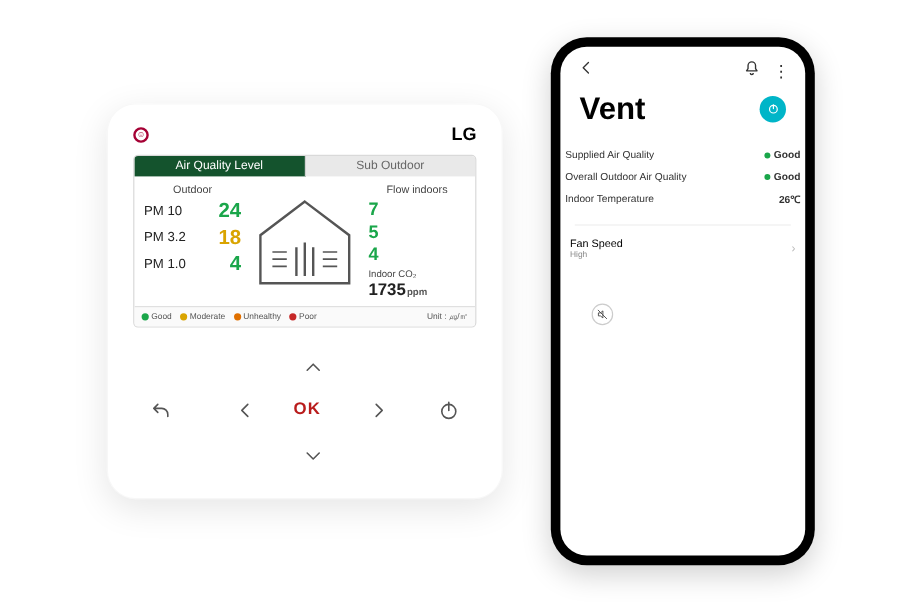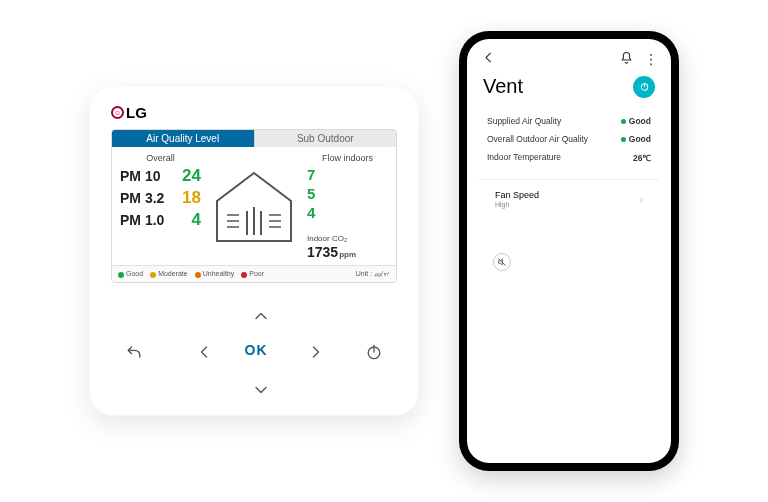--- a/index.html
+++ b/index.html
@@ -1,77 +1,77 @@
 <!DOCTYPE html>
 <html><head>
 <meta charset="utf-8">
 <style>
 *{box-sizing:border-box;margin:0;padding:0;font-family:Arial,Helvetica,sans-serif}
 body{width:768px;height:502px;background:#fff;position:relative;overflow:hidden}
 .scene{display:flex;align-items:center;justify-content:center;gap:40px;height:100%;padding:30px 40px}
 
 .controller{width:330px;height:330px;background:#fff;border-radius:24px;box-shadow:0 8px 28px rgba(0,0,0,.10),inset 0 0 0 1px rgba(0,0,0,.03);position:relative;padding:18px 22px 16px}
-.ctrl-logo{text-align:center;font-weight:700;font-size:15px;margin-bottom:8px;display:flex;align-items:center;justify-content:flex-start;gap:2px}
+.ctrl-logo{text-align:center;font-weight:700;font-size:15px;margin-bottom:8px;display:flex;align-items:center;justify-content:space-between;gap:2px}
 .ctrl-logo-dot{width:13px;height:13px;border-radius:50%;border:2px solid #a50034;display:inline-flex;align-items:center;justify-content:center;font-size:7px;color:#a50034;font-weight:700}
 .screen{background:#fff;border:1px solid #d9d9d9;border-radius:4px;overflow:hidden;margin-bottom:14px}
 .tabs{display:flex;font-size:10px}
 .tab{flex:1;text-align:center;padding:3px 0;background:#e9e9e9;color:#666;border-right:1px solid #d0d0d0;cursor:pointer}
 .tab:last-child{border-right:none}
-.tab.active{background:#0369a1;color:#fff}
+.tab.active{background:#14532d;color:#fff}
 .panel{display:flex;padding:6px 8px 4px;gap:8px}
 .col{display:flex;flex-direction:column}
 .outdoor{flex:1}
 .section-head{font-size:9px;color:#444;text-align:center;margin-bottom:2px}
 .metric-row{display:flex;justify-content:space-between;align-items:center;padding:1px 0}
-.metric-label{font-size:14px;color:#222;font-weight:700}
+.metric-label{font-size:11px;color:#222;font-weight:400}
 .metric-val{font-size:17px;font-weight:700}
 .val-good{color:#1aa64a}
 .val-moderate{color:#d9a400}
 .house{width:90px;display:flex;align-items:center;justify-content:center;position:relative}
 .flow{flex:1}
 .flow .metric-val{font-size:15px}
-.co2{margin-top:12px}
+.co2{margin-top:2px}
 .co2-label{font-size:8px;color:#444}
 .co2-val{font-size:14px;font-weight:700;color:#222}
 .co2-unit{font-size:8px;color:#555;font-weight:700;margin-left:1px}
 .legend{display:flex;align-items:center;justify-content:space-between;padding:3px 6px;font-size:7px;color:#555;border-top:1px solid #e0e0e0;background:#fafafa}
 .legend-items{display:flex;gap:7px;align-items:center}
 .ldot{width:6px;height:6px;border-radius:50%;display:inline-block;margin-right:2px;vertical-align:middle}
 .ldot.g{background:#1aa64a}.ldot.m{background:#d9a400}.ldot.u{background:#e07000}.ldot.p{background:#c62828}
 .buttons{position:relative;height:120px}
-.btn{position:absolute;width:30px;height:30px;display:flex;align-items:center;justify-content:center;color:#0369a1;font-size:20px;cursor:pointer;user-select:none}
+.btn{position:absolute;width:30px;height:30px;display:flex;align-items:center;justify-content:center;color:#b91c1c;font-size:20px;cursor:pointer;user-select:none}
 .btn svg{width:20px;height:20px;stroke:#555;fill:none;stroke-width:1.6}
 .btn-undo{left:8px;top:40px}
 .btn-left{left:78px;top:40px}
 .btn-ok{left:125px;top:38px;width:40px;font-size:14px;font-weight:600;letter-spacing:1px}
 .btn-right{left:190px;top:40px}
 .btn-power{right:8px;top:40px}
 .btn-up{left:135px;top:4px}
 .btn-down{left:135px;top:78px}
 
 .phone{width:220px;height:440px;border-radius:30px;background:#000;padding:8px;position:relative;box-shadow:0 8px 24px rgba(0,0,0,.18)}
 .phone-screen{width:100%;height:100%;background:#fff;border-radius:22px;overflow:hidden;display:flex;flex-direction:column}
 .topbar{height:34px;display:flex;align-items:center;justify-content:space-between;padding:6px 14px 0}
 .topbar svg{width:15px;height:15px;stroke:#333;fill:none;stroke-width:1.8}
 .topbar-right{display:flex;gap:10px;align-items:center}
 .title-row{display:flex;align-items:center;justify-content:space-between;padding:2px 16px 10px}
-.title{font-size:20px;font-weight:400}
+.title{font-size:26px;font-weight:700}
 .pwr{width:22px;height:22px;border-radius:50%;background:#00b5c8;display:flex;align-items:center;justify-content:center}
 .pwr svg{width:11px;height:11px;stroke:#fff;fill:none;stroke-width:2.2}
 .mode{text-align:center;font-size:14px;font-weight:500;padding:4px 0 6px;color:#222;cursor:pointer}
 .mode-under{width:130px;height:1px;background:#999;margin:2px auto 0}
 .house-wrap{display:flex;justify-content:center;padding:12px 0 16px;position:relative}
 .phone-house{position:relative;width:120px;height:120px}
 .mute{position:absolute;left:34px;top:222px;width:18px;height:18px;border-radius:50%;background:#fff;border:1px solid #ccc;display:flex;align-items:center;justify-content:center;font-size:9px;color:#555}
-.readouts{padding:4px 20px 8px;font-size:8.5px;color:#333}
+.readouts{padding:4px 4px 8px;font-size:8.5px;color:#333}
 .rd-row{display:flex;justify-content:space-between;padding:4px 0}
 .rd-val{font-weight:600}
 .rd-val.good::before{content:"";display:inline-block;width:5px;height:5px;border-radius:50%;background:#1aa64a;margin-right:3px;vertical-align:middle}
 .divider{height:1px;background:#eee;margin:4px 12px}
-.fan{padding:6px 28px;display:flex;justify-content:space-between;align-items:center;font-size:9px}
+.fan{padding:6px 8px;display:flex;justify-content:space-between;align-items:center;font-size:9px}
 .fan-sub{font-size:7px;color:#888;margin-top:1px}
 .chev{color:#bbb;font-size:10px}
 
 </style>
 </head>
 <body>
 
 <div class="scene">
 
   <div class="controller">
@@ -81,21 +81,21 @@
     </div>
 
     <div class="screen">
       <div class="tabs">
         <div class="tab active">Air Quality Level</div>
         <div class="tab">Sub Outdoor</div>
       </div>
 
       <div class="panel">
         <div class="col outdoor">
-          <div class="section-head">Overall</div>
+          <div class="section-head">Outdoor</div>
           <div class="metric-row">
             <span class="metric-label">PM 10</span>
             <span class="metric-val val-good">24</span>
           </div>
           <div class="metric-row">
             <span class="metric-label">PM 3.2</span>
             <span class="metric-val val-moderate">18</span>
           </div>
           <div class="metric-row">
             <span class="metric-label">PM 1.0</span>

